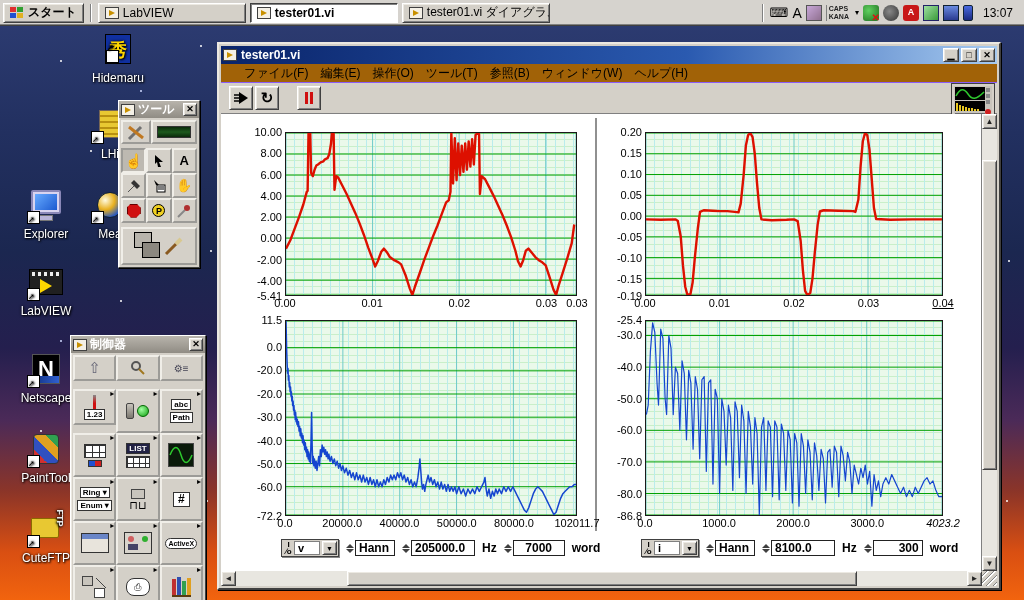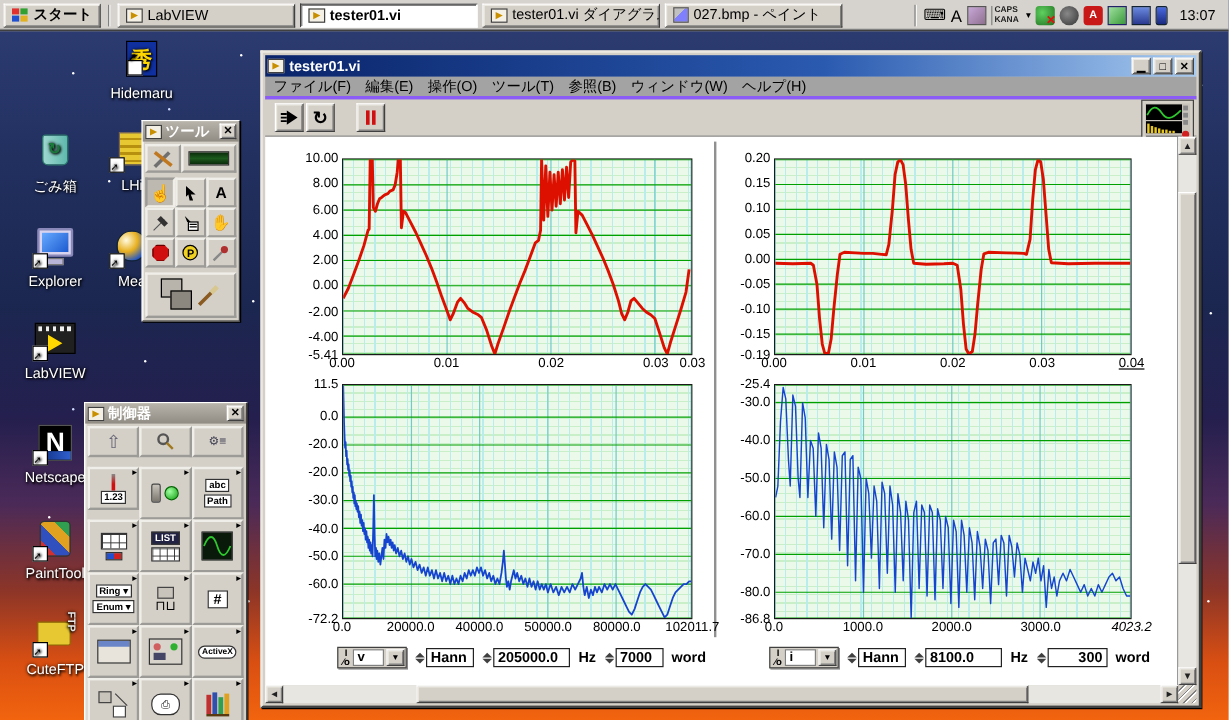--- a/index.html
+++ b/index.html
@@ -63,22 +63,22 @@
   .pbtn{background:#d4d0c8;border:2px outset #f0eee8;display:flex;align-items:center;justify-content:center;position:relative;font-size:10px;}
   .pbtn.pressed{border:2px inset #f0eee8;background:#bdb9b1;}
   .sub::after{content:"▸";position:absolute;right:0px;top:-2px;font-size:8px;color:#000;}
   .tinybox{border:1px solid #333;background:#fff;font-size:8px;line-height:9px;padding:0 2px;font-weight:bold;}
   
   #win{position:absolute;left:217px;top:42px;width:784px;height:548px;background:#d4d0c8;
     border:2px solid;border-color:#ece9e2 #404040 #404040 #ece9e2;box-shadow:1px 1px 0 #000;z-index:30;}
   #wtitle{position:absolute;left:2px;top:2px;right:2px;height:18px;background:linear-gradient(90deg,#0a246a,#2a5ab0 60%,#a6caf0);
     display:flex;align-items:center;gap:4px;padding:0 2px;color:#fff;font-weight:bold;font-size:12px;}
   .wbtn{width:16px;height:14px;font-size:9px;line-height:12px;text-align:center;color:#000;font-weight:bold;flex:none;}
-  #wmenu{position:absolute;left:2px;top:20px;right:2px;height:19px;background:#a3a3a3;border-bottom:3px solid #8b5cf6;
-    display:flex;align-items:center;gap:2px;padding:0 2px;font-size:12px;}
+  #wmenu{position:absolute;left:2px;top:20px;right:2px;height:19px;background:#a16207;border-bottom:1px solid #8b5cf6;
+    display:flex;align-items:center;gap:2px;padding:0 18px;font-size:12px;}
   #wmenu span{padding:1px 5px;}
   #wtool{position:absolute;left:2px;top:39px;right:2px;height:31px;background:#d4d0c8;border-bottom:1px solid #808080;display:flex;align-items:center;gap:2px;padding:0 8px;}
   .tbtn{width:24px;height:24px;display:flex;align-items:center;justify-content:center;}
   #viicon{position:absolute;right:2px;top:0px;width:44px;height:38px;background:#d4d0c8;border:1px solid #404040;padding:2px;}
   
   #panel{position:absolute;left:2px;top:70px;right:17px;bottom:17px;background:#fff;border-right:1px solid #808080;overflow:hidden;}
   .vdivider{position:absolute;left:374px;top:4px;bottom:40px;width:2px;background:#909090;box-shadow:1px 0 0 #fff;}
   .chart{position:absolute;}
   .ylab{position:absolute;top:0;left:0;}
   .ytick{position:absolute;right:3px;transform:translateY(-50%);font-size:11px;color:#000;white-space:nowrap;}
@@ -132,24 +132,20 @@
       <span>LabVIEW</span>
     </div>
     <div class="task raised active">
       <span class="vi-mini"></span>
       <span>tester01.vi</span>
     </div>
     <div class="task raised">
       <span class="vi-mini"></span>
       <span>tester01.vi ダイアグラム</span>
     </div>
-    <div class="task raised">
-      <span class="paint-mini"></span>
-      <span>027.bmp - ペイント</span>
-    </div>
     <div id="tray">
       <span class="tsep"></span>
       <span style="font-size:13px">⌨</span>
       <span style="font-size:14px">A</span>
       <span class="trayicon" style="background:linear-gradient(135deg,#c8a8d8,#907090);border:1px solid #555"></span>
       <span class="capskana">
         <span>CAPS</span><br><span>KANA</span>
       </span>
       <span style="font-size:8px">▾</span>
       <span class="trayicon" style="background:radial-gradient(circle at 35% 35%,#5fd05f,#207020);border-radius:3px">
@@ -162,26 +158,20 @@
       <span class="trayicon" style="background:linear-gradient(180deg,#4a6ae0,#1a2a80);width:10px;border:1px solid #123;border-radius:2px"></span>
       <span id="clock">13:07</span>
     </div>
   </div>
 
   <div class="dicon" style="left:80px;top:32px">
     <div class="art">
         <span class="hidemaru shortcut">秀</span>
       </div>
     <div>Hidemaru</div>
-  </div>
-  <div class="dicon" style="left:8px;top:108px">
-    <div class="art">
-        <span class="bin"></span>
-      </div>
-    <div>ごみ箱</div>
   </div>
   <div class="dicon" style="left:80px;top:108px;width:60px">
     <div class="art shortcut">
         <span class="bldg"></span>
       </div>
     <div>LHi</div>
   </div>
   <div class="dicon" style="left:8px;top:188px">
     <div class="art shortcut">
         <span class="monitor"></span>
@@ -630,21 +620,21 @@
               <i class="dn"></i>
             </span>
           <span class="valbox" style="width:64px">205000.0</span>
         </span>
         <span class="unit">Hz</span>
         <span class="spin">
           <span class="arrs">
               <i class="up"></i>
               <i class="dn"></i>
             </span>
-          <span class="valbox" style="width:40px;text-align:left">7000</span>
+          <span class="valbox" style="width:52px;text-align:center">7000</span>
         </span>
         <span class="unit">word</span>
       </div>
 
       <div class="ctlrow" style="left:420px;top:424px">
         <span class="ring">
           <span class="iog">I<br>∕o</span>
           <span class="ringval">i</span>
           <span class="ringbtn raised">▼</span>
         </span>

